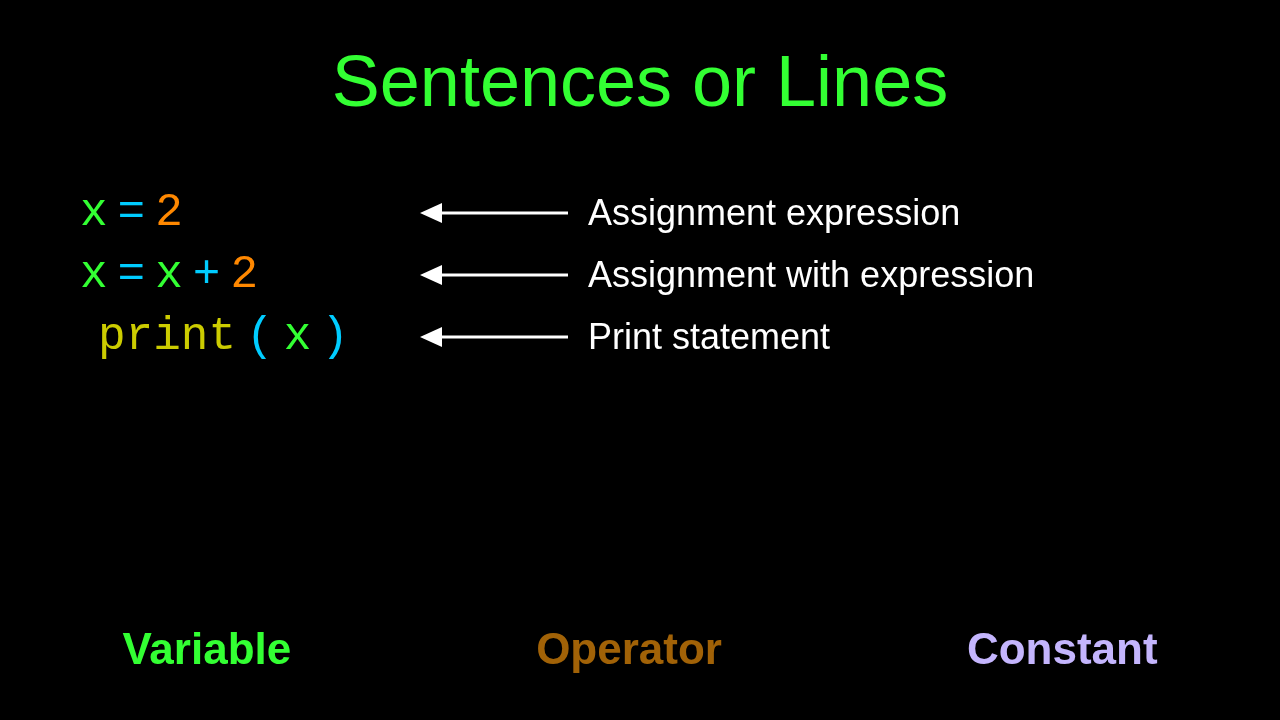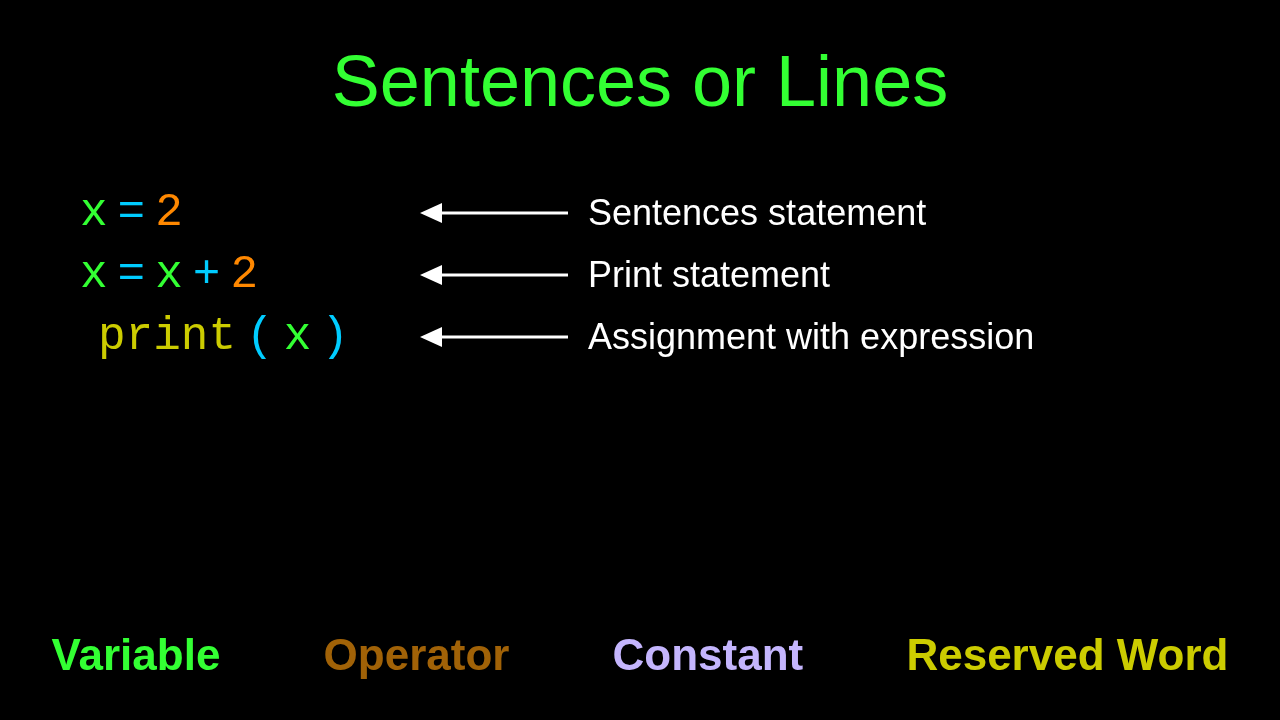--- a/index.html
+++ b/index.html
@@ -86,21 +86,21 @@
     }
 
     .label {
       color: #ffffff;
       font-size: 36px;
       white-space: nowrap;
     }
 
     .legend {
       position: absolute;
-      bottom: 40px;
+      bottom: 46px;
       left: 0;
       width: 1280px;
       display: flex;
       flex-direction: row;
       justify-content: space-around;
       align-items: center;
     }
 
     .legend-item {
       font-size: 44px;
@@ -147,46 +147,45 @@
 
     <div class="arrows-labels">
 
       <div class="arrow-row">
         <div class="arrow">
           <svg width="150" height="36" viewBox="0 0 150 36">
             <line x1="148" y1="18" x2="20" y2="18" stroke="white" stroke-width="3"></line>
             <polygon points="0,18 22,8 22,28" fill="white"></polygon>
           </svg>
         </div>
-        <span class="label">Sentences statement</span>
+        <span class="label">Assignment expression</span>
+      </div>
+
+      <div class="arrow-row">
+        <div class="arrow">
+          <svg width="150" height="36" viewBox="0 0 150 36">
+            <line x1="148" y1="18" x2="20" y2="18" stroke="white" stroke-width="3"></line>
+            <polygon points="0,18 22,8 22,28" fill="white"></polygon>
+          </svg>
+        </div>
+        <span class="label">Assignment with expression</span>
       </div>
 
       <div class="arrow-row">
         <div class="arrow">
           <svg width="150" height="36" viewBox="0 0 150 36">
             <line x1="148" y1="18" x2="20" y2="18" stroke="white" stroke-width="3"></line>
             <polygon points="0,18 22,8 22,28" fill="white"></polygon>
           </svg>
         </div>
         <span class="label">Print statement</span>
       </div>
-
-      <div class="arrow-row">
-        <div class="arrow">
-          <svg width="150" height="36" viewBox="0 0 150 36">
-            <line x1="148" y1="18" x2="20" y2="18" stroke="white" stroke-width="3"></line>
-            <polygon points="0,18 22,8 22,28" fill="white"></polygon>
-          </svg>
-        </div>
-        <span class="label">Assignment with expression</span>
-      </div>
     </div>
 
   </div>
 
   <div class="legend">
     <span class="legend-item legend-variable">Variable</span>
     <span class="legend-item legend-operator">Operator</span>
     <span class="legend-item legend-constant">Constant</span>
-    <span class="legend-item legend-reserved">Reserved Word</span>
   </div>
 
 </div>
 
 </body></html>

